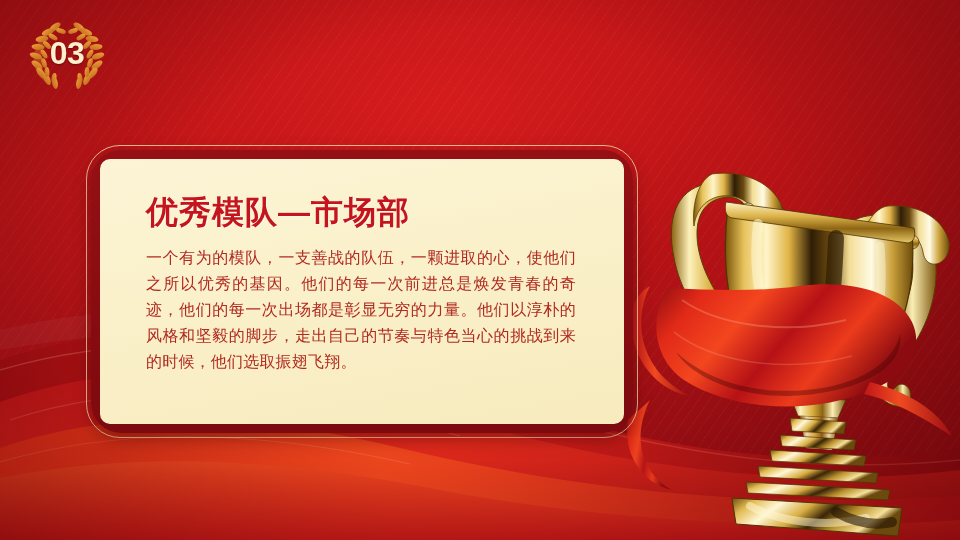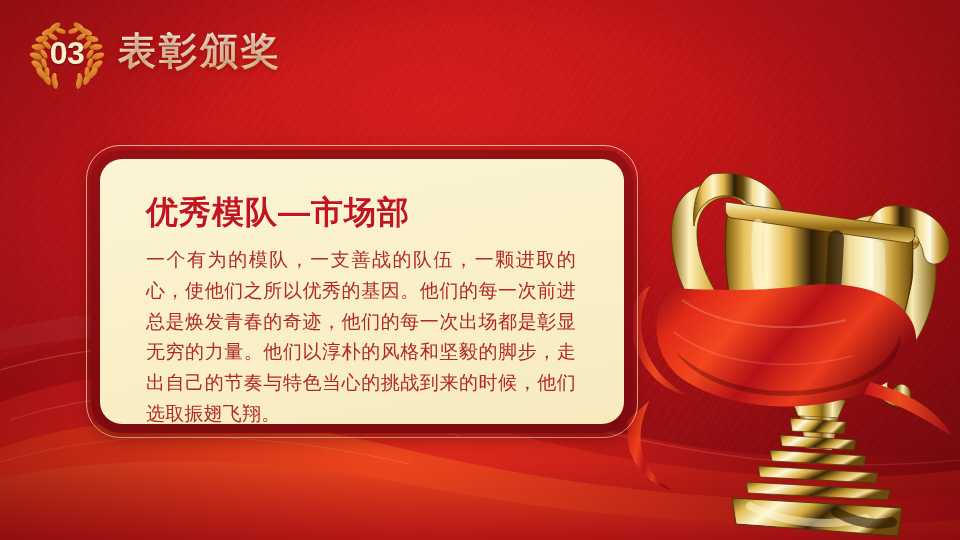--- a/index.html
+++ b/index.html
@@ -84,32 +84,32 @@
   .card-band {
     position:absolute; left:5px; top:5px; right:5px; bottom:5px;
     background:linear-gradient(180deg,#951015 0%,#8a0c11 50%,#7d0a0f 100%);
     border-radius:30px;
     box-shadow:0 6px 18px rgba(60,0,3,.45);
   }
   
   .card-inner {
     position:absolute; left:14px; top:14px; right:14px; bottom:14px;
     background:linear-gradient(170deg,#fcf4d6 0%,#faf0c9 48%,#f7ebbe 100%);
-    border-radius:22px;
+    border-radius:10px;
     padding:36px 40px 14px 46px;
   }
   .card-title {
     font-size:32px; font-weight:bold; letter-spacing:1px;
     color:#c4141e;
     line-height:1.1;
     text-shadow:1px 1px 0 rgba(255,255,255,.55);
     margin-bottom:15px;
   }
   .card-body {
-    font-size:19px;
+    font-size:16px;
     line-height:1.62;
     color:#b02a22;
     letter-spacing:.2px;
     text-align:justify;
     max-width:430px;
   }
 
   
   .trophy {
     position:absolute;
@@ -316,21 +316,20 @@
             <ellipse cx="19" cy="28" rx="5" ry="2.4" transform="rotate(44 19 28)"></ellipse>
             <ellipse cx="16" cy="37" rx="5" ry="2.4" transform="rotate(58 16 37)"></ellipse>
             <ellipse cx="16" cy="46" rx="5" ry="2.4" transform="rotate(72 16 46)"></ellipse>
             <ellipse cx="19" cy="55" rx="5" ry="2.4" transform="rotate(86 19 55)"></ellipse>
             <ellipse cx="26" cy="61" rx="5" ry="2.4" transform="rotate(100 26 61)"></ellipse>
           </g>
         </g>
       </svg>
       <span class="wreath-num">03</span>
     </div>
-    <div class="header-title">表彰颁奖</div>
   </div>
 
   <div class="card-wrap">
     <div class="card-outline"></div>
     <div class="card-band"></div>
     <div class="card-inner">
       <div class="card-title">优秀模队—市场部</div>
       <div class="card-body">一个有为的模队，一支善战的队伍，一颗进取的心，使他们之所以优秀的基因。他们的每一次前进总是焕发青春的奇迹，他们的每一次出场都是彰显无穷的力量。他们以淳朴的风格和坚毅的脚步，走出自己的节奏与特色当心的挑战到来的时候，他们选取振翅飞翔。</div>
     </div>
   </div>

